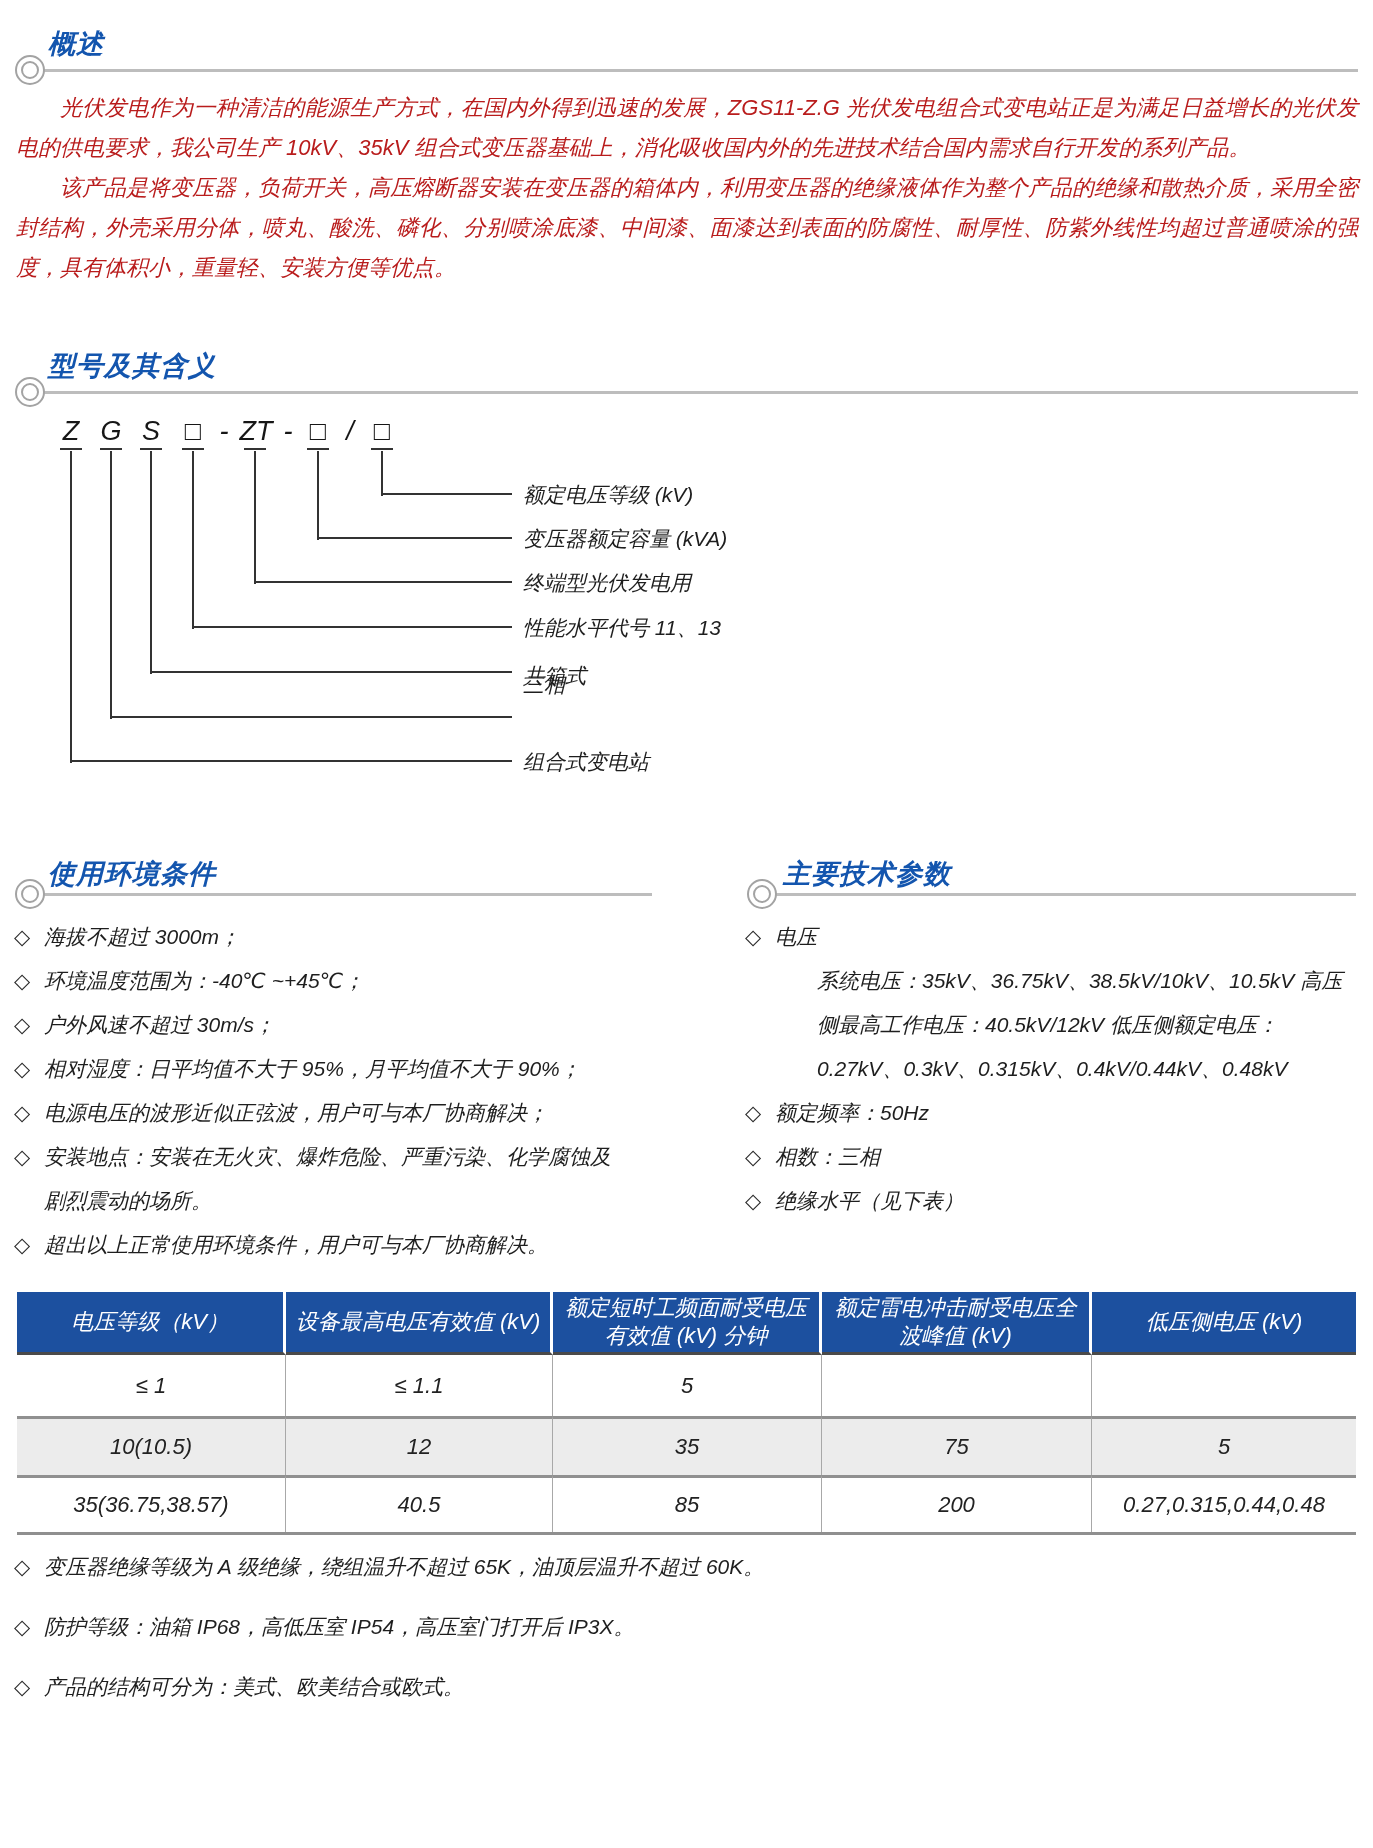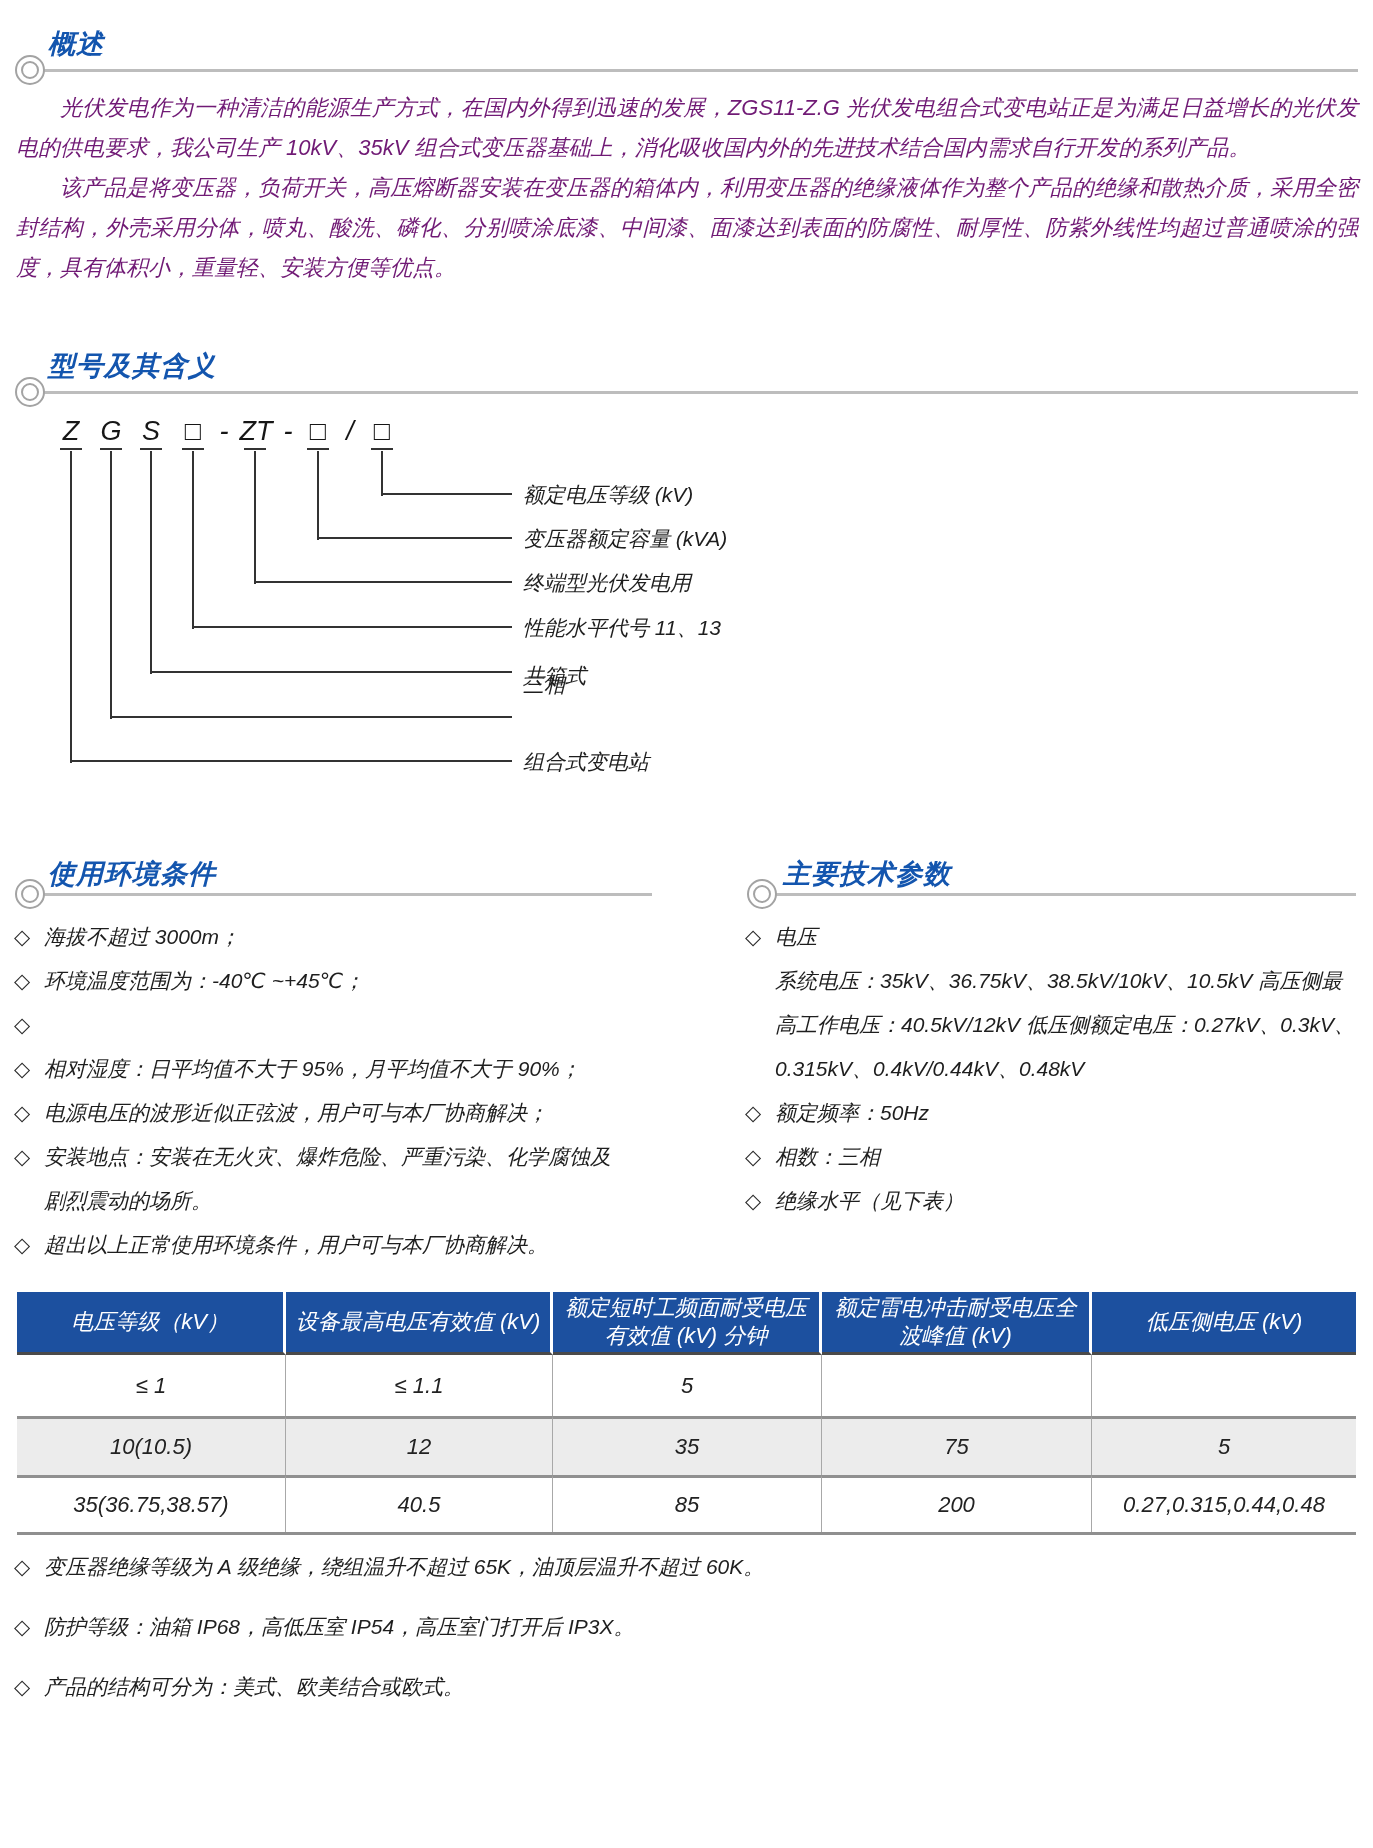--- a/index.html
+++ b/index.html
@@ -11,34 +11,34 @@
   .sec-title{
     position:absolute;font-size:27px;font-weight:700;color:#1355ae;letter-spacing:1px;white-space:nowrap;
   }
   .sec-line{position:absolute;height:3px;background:#bdbdbd;}
   .ring{
     position:absolute;width:26px;height:26px;border:2px solid #a3a3a3;border-radius:50%;
     background:#fff;display:flex;align-items:center;justify-content:center;box-sizing:content-box;
   }
   .ring-inner{width:14px;height:14px;border:2px solid #a3a3a3;border-radius:50%;}
   
-  .paras{position:absolute;left:16px;top:88px;width:1342px;font-size:22px;line-height:40px;text-align:justify;color:#701a75;}
+  .paras{position:absolute;left:16px;top:88px;width:1342px;font-size:22px;line-height:40px;text-align:justify;color:#b91c1c;}
   .paras p{margin:0;text-indent:2em;}
   
   .code-part{position:absolute;transform:translateX(-50%);font-size:27px;color:#161616;white-space:nowrap;}
   .tick{position:absolute;width:22px;height:2px;background:#333;}
   .vline{position:absolute;width:2px;background:#333;}
   .hline{position:absolute;height:2px;background:#333;}
   .model-label{position:absolute;left:523px;transform:translateY(-50%);font-size:21px;color:#1e1e1e;white-space:nowrap;}
   
   .blist{position:absolute;font-size:21px;line-height:44px;color:#1e1e1e;}
   .bitem{display:flex;align-items:flex-start;}
   .bmark{width:30px;flex:0 0 30px;color:#2a2a2a;}
   .btext{flex:0 1 auto;}
-  .bdetail{margin-left:30px;}
+  .bdetail{margin-left:72px;}
   
   .tbl{
     position:absolute;left:17px;top:1292px;width:1339px;
     display:grid;grid-template-columns:269px 267px 269px 270px 264px;
     grid-template-rows:63px 61px 59px 57px;
     border-bottom:3px solid #8f8f8f;box-sizing:content-box;
   }
   .tbl>div{box-sizing:border-box;display:flex;align-items:center;justify-content:center;text-align:center;}
   .th{
     background:#1c509f;color:#fff;font-size:22px;line-height:28px;
@@ -127,20 +127,21 @@
     <div class="bitem">
         <span class="bmark">◇</span>
         <span class="btext">海拔不超过 3000m；</span>
       </div>
     <div class="bitem">
         <span class="bmark">◇</span>
         <span class="btext">环境温度范围为：-40℃ ~+45℃；</span>
       </div>
     <div class="bitem">
         <span class="bmark">◇</span>
+        <span class="btext">户外风速不超过 30m/s；</span>
       </div>
     <div class="bitem">
         <span class="bmark">◇</span>
         <span class="btext">相对湿度：日平均值不大于 95%，月平均值不大于 90%；</span>
       </div>
     <div class="bitem">
         <span class="bmark">◇</span>
         <span class="btext">电源电压的波形近似正弦波，用户可与本厂协商解决；</span>
       </div>
     <div class="bitem">

